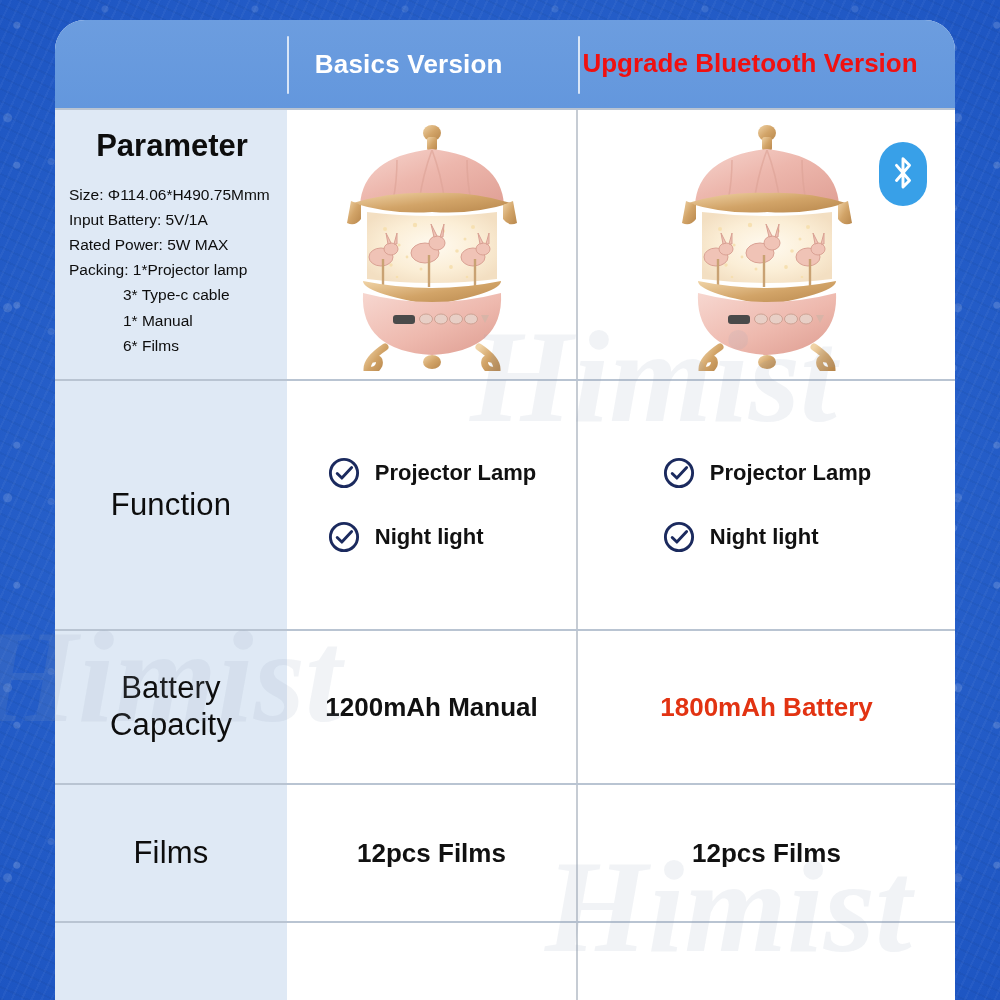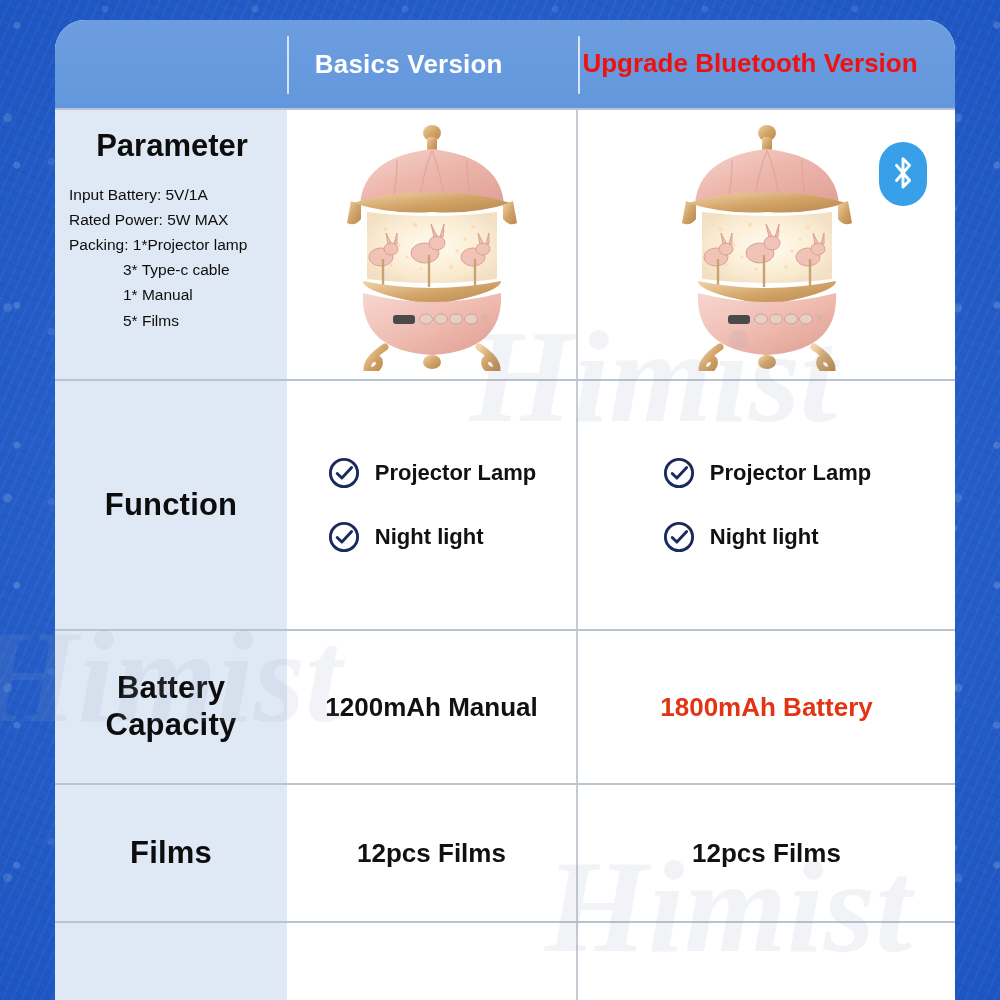--- a/index.html
+++ b/index.html
@@ -100,21 +100,21 @@
     width: 232px;
     background: #dfe9f5;
     flex-direction: column;
     text-align: center;
   }
   .c-mid   { width: 291px; background: #ffffff; border-right: 2px solid #c6ccd4; }
   .c-right { width: 377px; background: #ffffff; }
 
   .row-title {
     font-size: 31px;
-    font-weight: bold;
+    font-weight: normal;
     color: #0d0d0d;
     line-height: 1.18;
     letter-spacing: .2px;
   }
 
   
   .row-parameter { height: 271px; }
   .param-box {
     width: 100%;
     height: 100%;
@@ -227,26 +227,27 @@
     <div class="hdr-sep s1"></div>
     <div class="hdr-sep s2"></div>
   </div>
 
   <div class="row row-parameter">
 
     <div class="cell c-label">
       <div class="param-box">
         <div class="param-title">Parameter</div>
         <div class="param-lines">
+          <div>Size: Φ114.06*H490.75Mmm</div>
           <div>Input Battery: 5V/1A</div>
           <div>Rated Power: 5W MAX</div>
           <div>Packing: 1*Projector lamp</div>
           <div class="indent">3* Type-c cable</div>
           <div class="indent">1* Manual</div>
-          <div class="indent">5* Films</div>
+          <div class="indent">6* Films</div>
         </div>
       </div>
     </div>
 
     <div class="cell c-mid photo-cell">
       <svg class="lamp" width="210" height="252" viewBox="0 0 210 252">
         <defs>
           <linearGradient id="domeA" x1="0" y1="0" x2="1" y2="1">
             <stop offset="0%" stop-color="#f6d5ce"></stop>
               <stop offset="45%" stop-color="#edb7ad"></stop>

